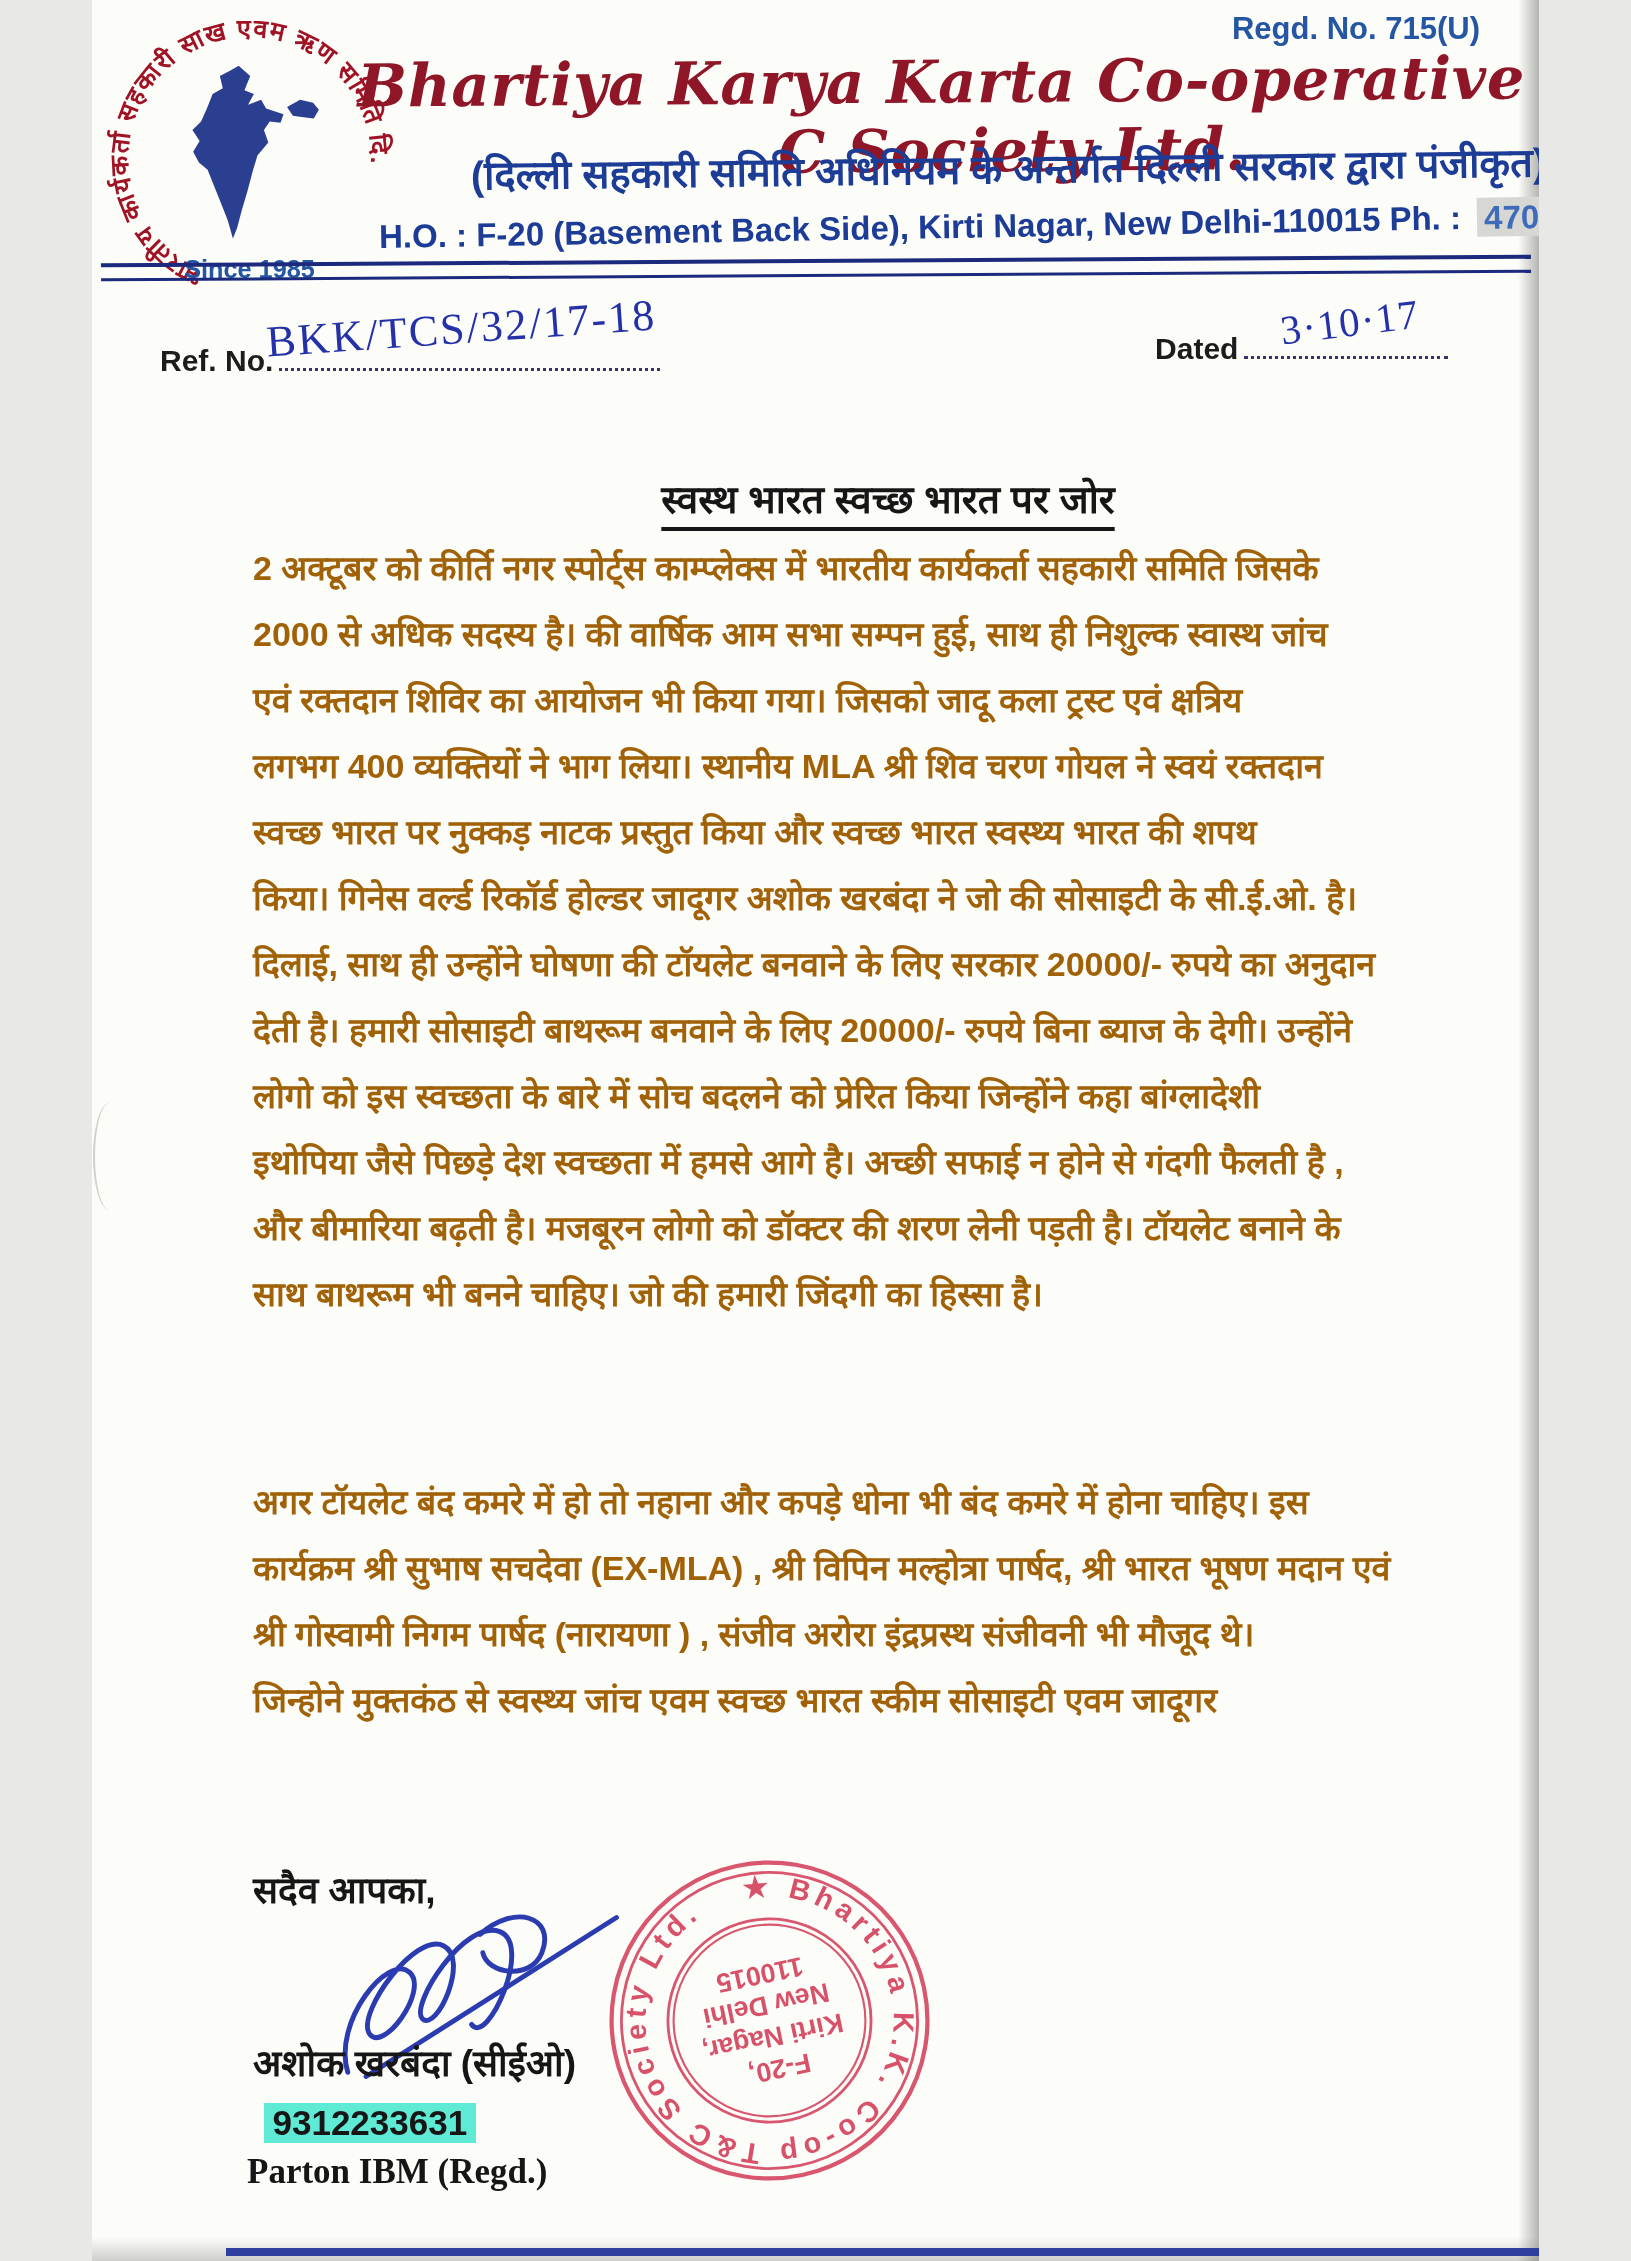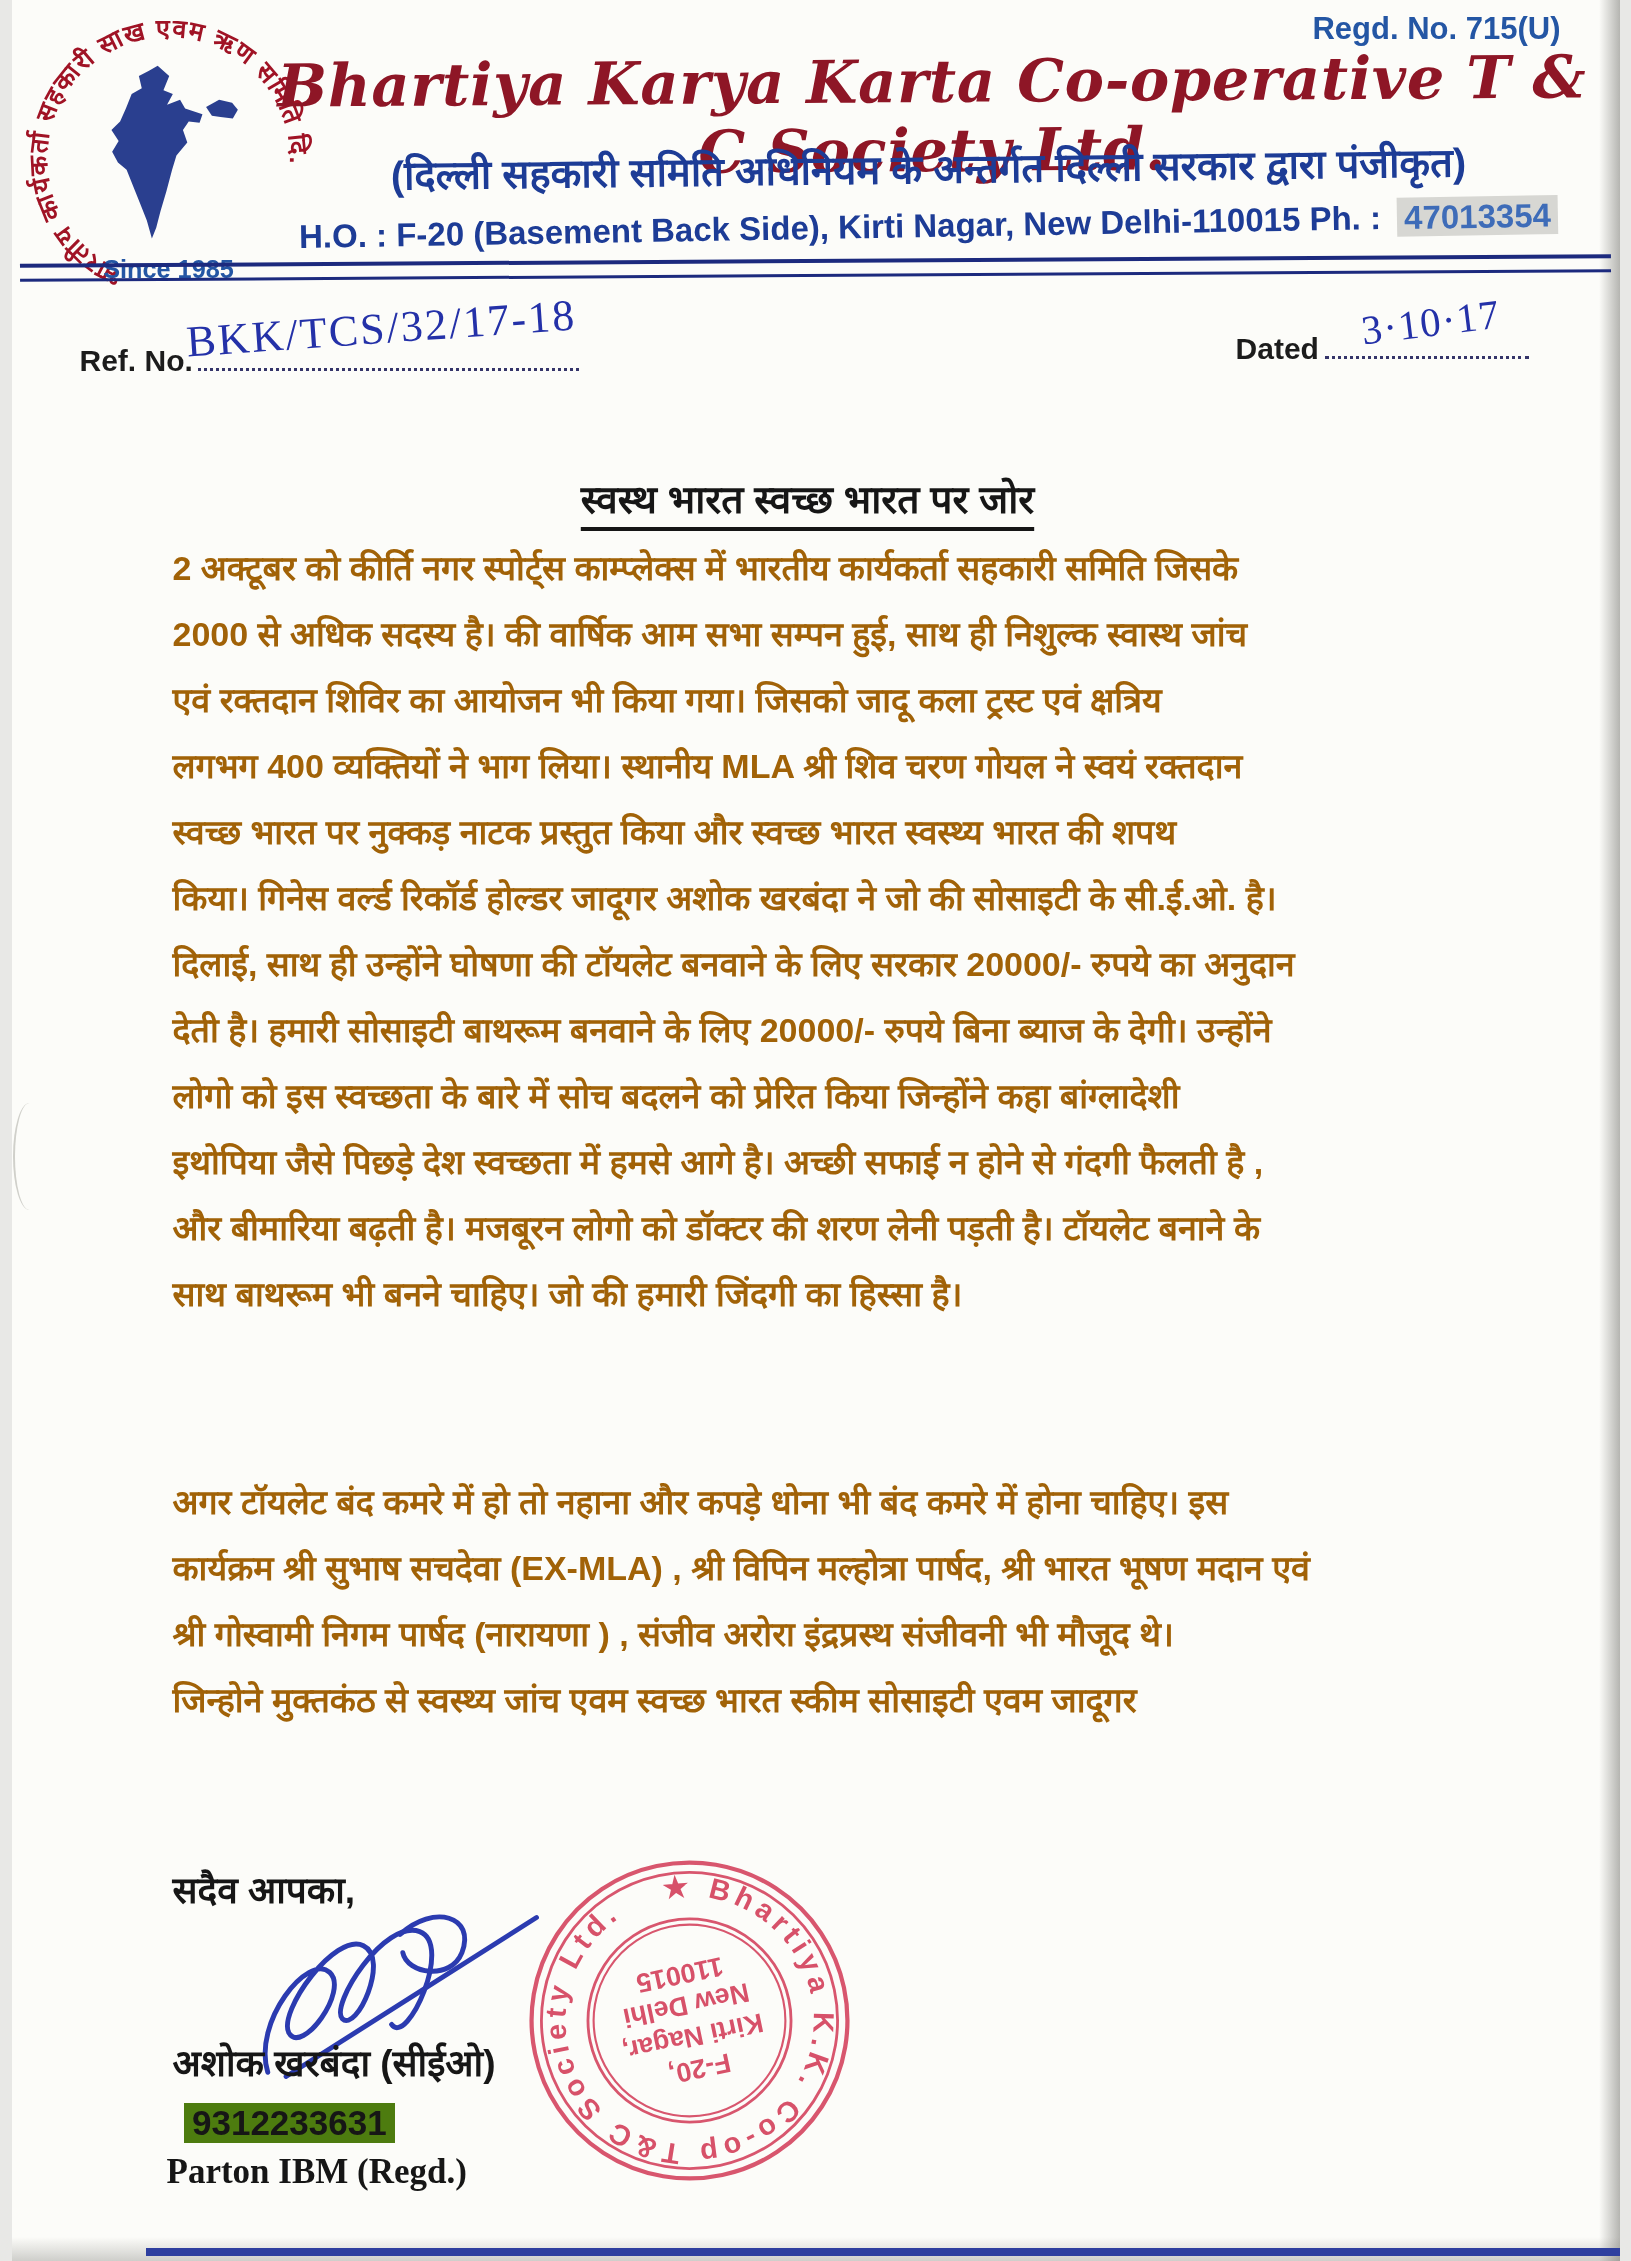--- a/index.html
+++ b/index.html
@@ -1,17 +1,17 @@
 <!DOCTYPE html>
 <html style="font-size:11.3px"><head>
 <meta charset="utf-8">
 <style>
   html,body{margin:0;padding:0;background:#e8e8e6;}
   .page{
-    position:relative; width:1608px; height:2261px; margin:0 auto;
+    position:relative; width:1447px; height:2261px; margin:0 auto;
     background:#fcfcf9; overflow:hidden; color:#161616;
     font-family:"Liberation Sans", sans-serif;
   }
   
   .edge-right{position:absolute;top:0;right:0;width:21px;height:100%;
     background:linear-gradient(to right, rgba(0,0,0,0), rgba(110,110,105,.5));}
   .edge-bottom{position:absolute;left:0;bottom:0;width:100%;height:24px;
     background:linear-gradient(to bottom, rgba(0,0,0,0), rgba(120,120,115,.35));}
   .artifact{position:absolute;left:1.4px;top:1103px;width:31px;height:107px;
     border-left:2.8px solid #b9b9b2;border-radius:50%;opacity:.65;}
@@ -53,21 +53,21 @@
   
   .para{position:absolute;left:161px;width:1339px;font-size:34px;font-weight:700;color:#a16207;}
   .para .line{height:66px;white-space:nowrap;}
   .para1{top:544px;} .para2{top:1478px;}
 
   
   .salutation{position:absolute;left:161px;top:1863px;font-size:37px;font-weight:700;}
   .signature{position:absolute;left:206px;top:1888px;width:395px;height:204px;}
   .signatory{position:absolute;left:161px;top:2036px;font-size:37px;font-weight:700;}
   .phone2{position:absolute;left:172px;top:2103px;font-size:35px;font-weight:700;
-    background:#4d7c0f;padding:0 8.5px;}
+    background:#5eead4;padding:0 8.5px;}
   .patron{position:absolute;left:155px;top:2152px;font-size:35px;font-weight:700;
     font-family:"Liberation Serif", serif;}
   .stamp{position:absolute;left:509px;top:1852px;width:337px;height:337px;
     transform:rotate(-12deg);opacity:.9;}
 </style>
 </head>
 <body>
 
 <div class="page">
 

